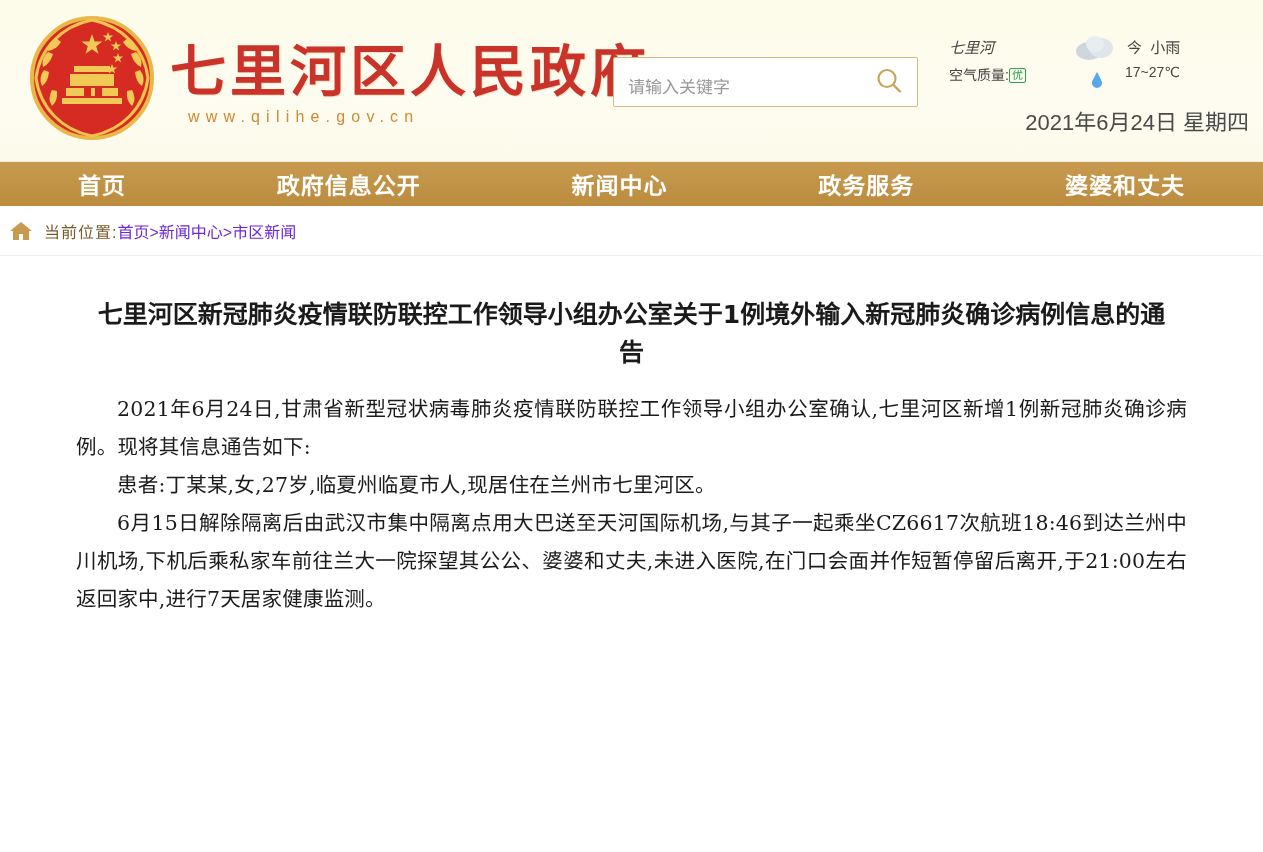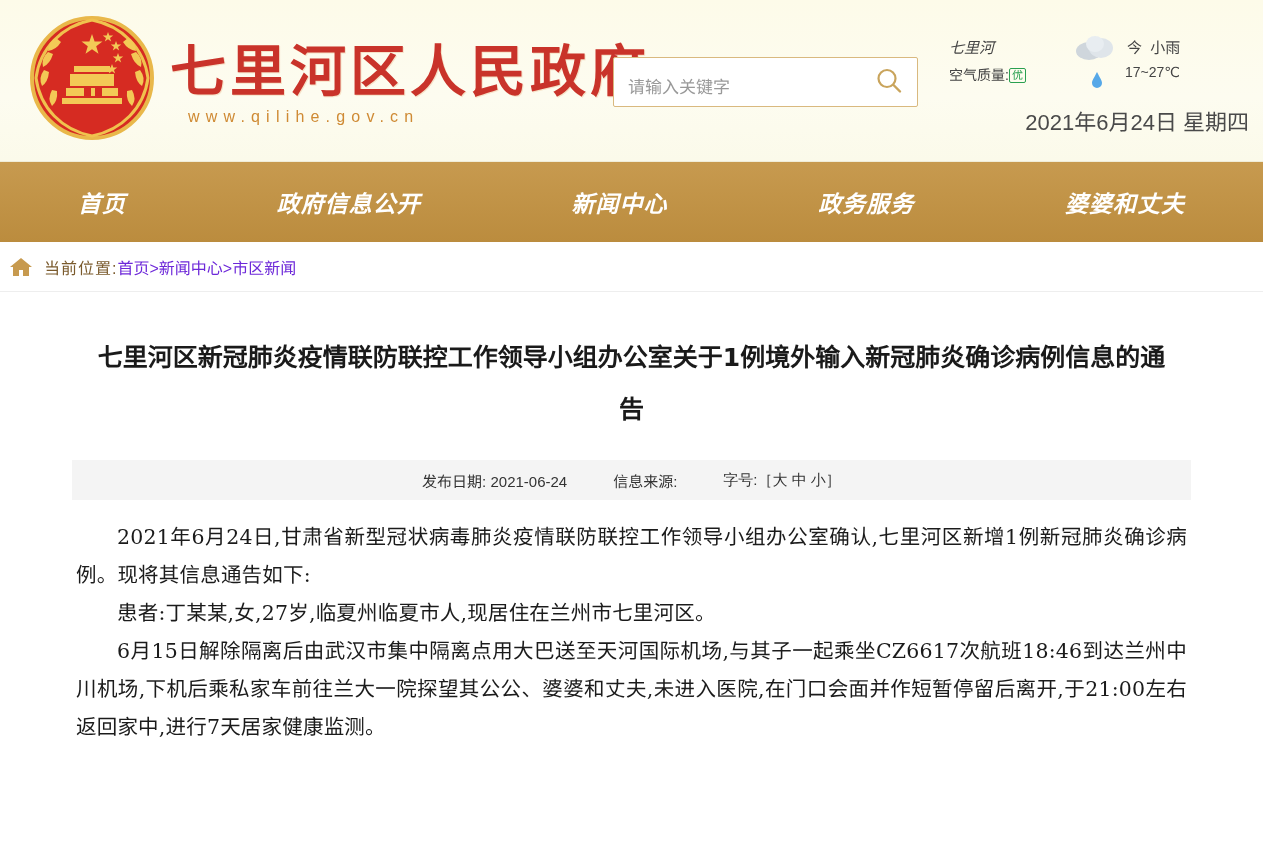--- a/index.html
+++ b/index.html
@@ -112,27 +112,26 @@
     position: absolute; left: 0; top: 76px;
     width: 300px;
     text-align: right;
     font-size: 22px;
     color: #4a4a4a;
     white-space: nowrap;
   }
 
   
   .nav {
-    height: 80px;
+    height: 44px;
     background: linear-gradient(180deg, #c79a4f 0%, #bb8c3e 100%);
     display: flex;
     align-items: center;
     justify-content: space-between;
     padding: 0 78px;
-    font-style: italic;
   }
   .nav-item {
     color: #fff;
     font-size: 23px;
     font-weight: bold;
     letter-spacing: 1px;
     cursor: pointer;
     white-space: nowrap;
     font-family: "DejaVu Sans", "Liberation Sans", sans-serif;
   }
@@ -154,21 +153,21 @@
   .article {
     position: relative;
     padding: 0 72px;
     background: #fff;
   }
   .art-title {
     margin: 0;
     padding: 40px 20px 0 20px;
     text-align: center;
     font-size: 25px;
-    line-height: 52px;
+    line-height: 38px;
     font-weight: bold;
     color: #1a1a1a;
     font-family: "DejaVu Sans", "Liberation Sans", sans-serif;
   }
   .art-bar {
     margin: 24px 0 0 0;
     height: 40px;
     background: #f4f4f4;
     display: flex;
     align-items: center;
@@ -287,24 +286,19 @@
       <path d="M13 3 L24 12 H21 V21 H15 V15 H11 V21 H5 V12 H2 Z" fill="#c79a4f"></path>
     </svg>
   </span>
   <span class="crumb-label">当前位置:</span>
   <span class="crumb-path">首页&gt;新闻中心&gt;市区新闻</span>
 </div>
 
 <div class="article">
   <h1 class="art-title">七里河区新冠肺炎疫情联防联控工作领导小组办公室关于1例境外输入新冠肺炎确诊病例信息的通告</h1>
 
-  <div class="art-bar">
-    <span>发布日期: 2021-06-24</span>
-    <span>信息来源:</span>
-    <span class="size-opts">字号:［大 中 小］</span>
-  </div>
 
   <div class="art-body">
     <p>2021年6月24日,甘肃省新型冠状病毒肺炎疫情联防联控工作领导小组办公室确认,七里河区新增1例新冠肺炎确诊病例。现将其信息通告如下:</p>
     <p>患者:丁某某,女,27岁,临夏州临夏市人,现居住在兰州市七里河区。</p>
     <p>6月15日解除隔离后由武汉市集中隔离点用大巴送至天河国际机场,与其子一起乘坐CZ6617次航班18:46到达兰州中川机场,下机后乘私家车前往兰大一院探望其公公、婆婆和丈夫,未进入医院,在门口会面并作短暂停留后离开,于21:00左右返回家中,进行7天居家健康监测。</p>
   </div>
 </div>
 
 </body></html>

